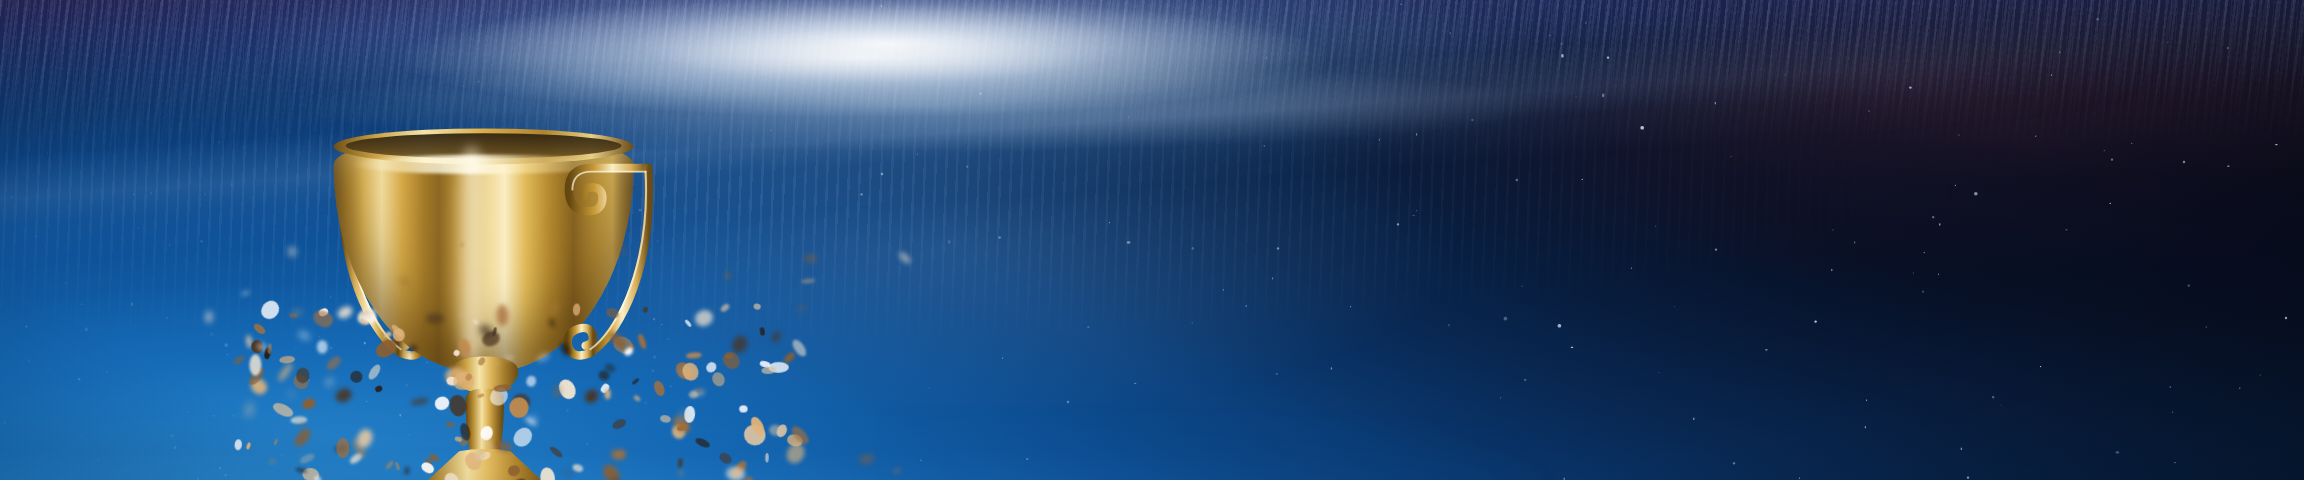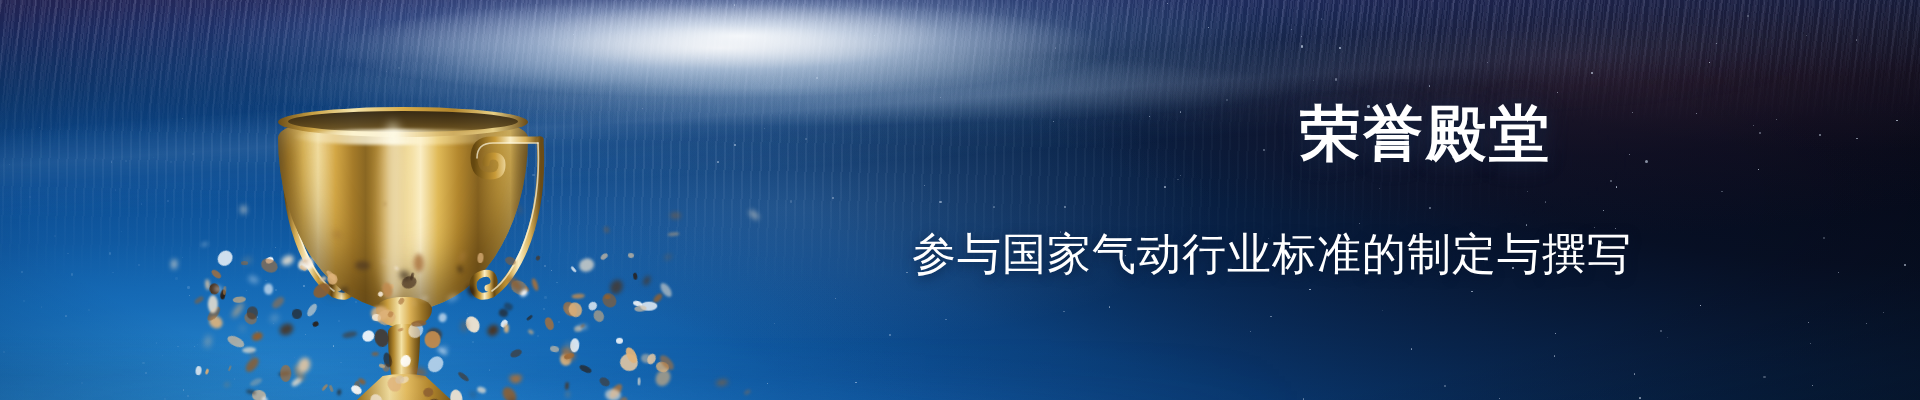--- a/index.html
+++ b/index.html
@@ -643,18 +643,14 @@
       <i class="confetti" style="left:382.4px;top:260.7px;width:5.4px;height:1.8px;background:#d9c3a5;transform:rotate(25deg);filter:blur(2.3px);opacity:0.59;"></i>
       <i class="confetti" style="left:469.8px;top:393.1px;width:6.2px;height:2.7px;background:#4a3422;transform:rotate(35deg);filter:blur(2.9px);opacity:0.54;"></i>
       <i class="confetti" style="left:202.3px;top:338.9px;width:11.9px;height:4.9px;background:#d9c3a5;transform:rotate(104deg);filter:blur(3.4px);opacity:0.62;"></i>
       <i class="confetti" style="left:250.0px;top:352.7px;width:4.3px;height:3.1px;background:#8d5f31;transform:rotate(129deg);filter:blur(2.3px);opacity:0.68;"></i>
       <i class="confetti" style="left:168.5px;top:260.5px;width:10.0px;height:6.3px;background:#f3e6d2;transform:rotate(95deg);filter:blur(2.7px);opacity:0.62;"></i>
       <i class="confetti" style="left:565.9px;top:344.3px;width:6.2px;height:4.2px;background:#e0b47c;transform:rotate(68deg);filter:blur(3.3px);opacity:0.62;"></i>
     </div>
 
   <div class="layer" id="bg-vignette"></div>
 
-  <div id="text-block">
-    <h1 id="hall-title">荣誉殿堂</h1>
-    <p id="hall-subtitle">参与国家气动行业标准的制定与撰写</p>
-  </div>
 
 </div>
 
 </body></html>

